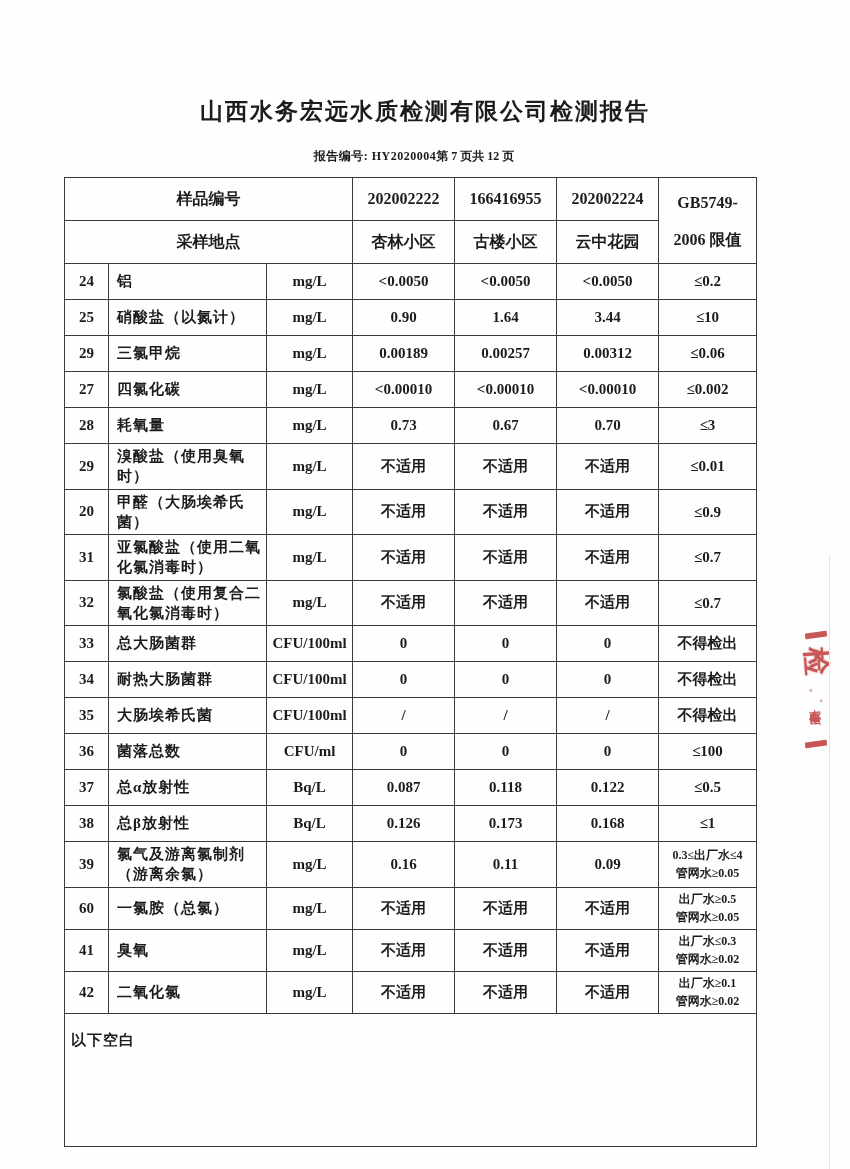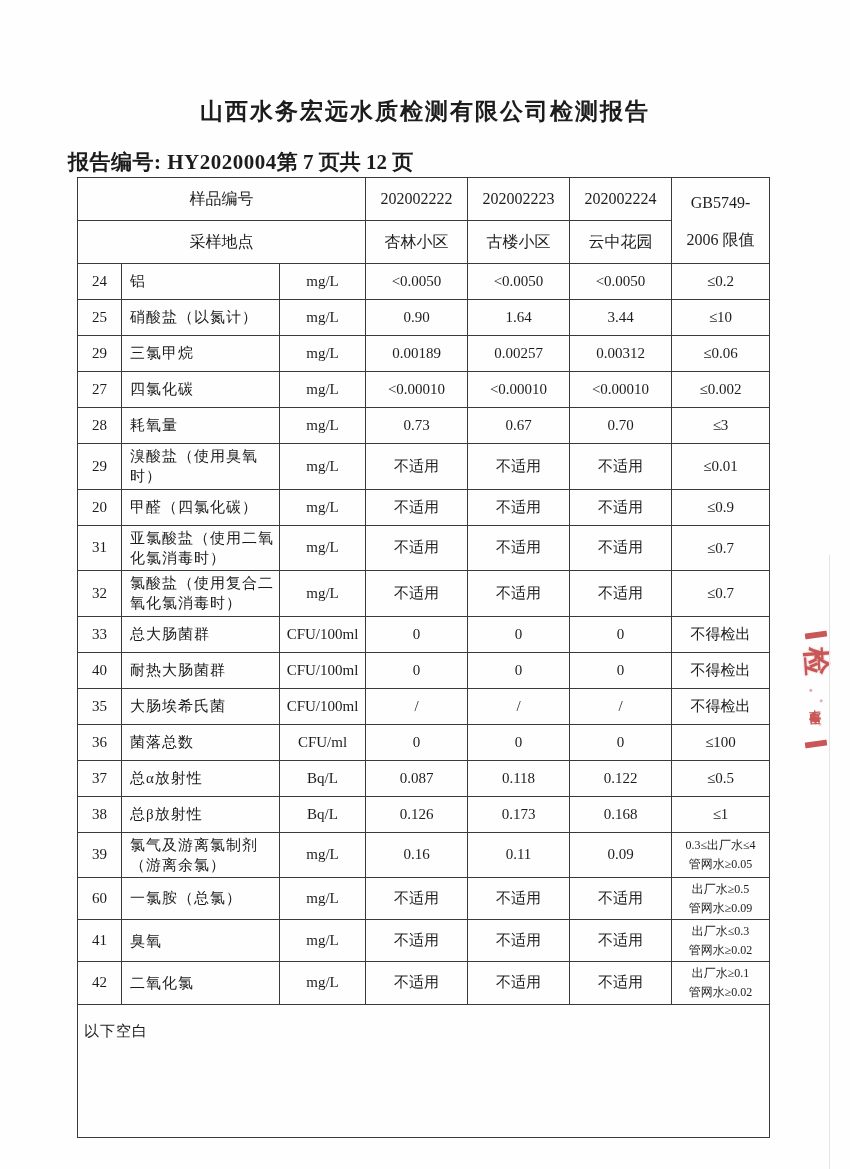--- a/index.html
+++ b/index.html
@@ -12,30 +12,31 @@
     overflow:hidden;
   }
   .title{
     position:absolute;top:96px;left:0;width:850px;
     text-align:center;
     font-size:23px;font-weight:bold;
     letter-spacing:2px;
   }
   .meta-row{
     position:absolute;top:148px;left:68px;width:692px;
-    display:flex;justify-content:flex-start;
-    font-size:21px;font-weight:bold;
+    display:flex;justify-content:center;
+    font-size:12px;font-weight:bold;
   }
   .report-no{letter-spacing:0.5px;}
   .report-table{
-    position:absolute;top:177px;left:77px;
+    position:absolute;top:177px;left:64px;
     width:692px;
     border-collapse:collapse;
     table-layout:fixed;
     font-size:15px;
+    font-weight:bold;
   }
   .report-table td{
     border:1.5px solid #3a3a3a;
     text-align:center;
     vertical-align:middle;
     padding:2px 4px;
     overflow:hidden;
   }
   .hdr td{height:38px;font-size:16px;}
   .gb-cell{
@@ -117,21 +118,21 @@
         <col style="width:86px">
       <col style="width:102px">
         <col style="width:102px">
         <col style="width:102px">
       <col style="width:98px">
     </colgroup>
     <tbody id="table-body">
       <tr class="hdr">
         <td colspan="3">样品编号</td>
         <td>202002222</td>
-        <td>202002223</td>
+        <td>166416955</td>
         <td>202002224</td>
         <td rowspan="2" class="gb-cell">GB5749-
 2006 限值</td>
       </tr>
       <tr class="hdr">
         <td colspan="3">采样地点</td>
         <td>杏林小区</td>
         <td>古楼小区</td>
         <td>云中花园</td>
       </tr>
@@ -191,21 +192,21 @@
       <td class="c-item">溴酸盐（使用臭氧时）</td>
       <td class="c-unit">mg/L</td>
       <td class="c-val">不适用</td>
       <td class="c-val">不适用</td>
       <td class="c-val">不适用</td>
       <td class="c-limit">≤0.01</td>
     </tr>
 
     <tr class="data-row">
       <td class="c-no">20</td>
-      <td class="c-item">甲醛（四氯化碳）</td>
+      <td class="c-item">甲醛（大肠埃希氏菌）</td>
       <td class="c-unit">mg/L</td>
       <td class="c-val">不适用</td>
       <td class="c-val">不适用</td>
       <td class="c-val">不适用</td>
       <td class="c-limit">≤0.9</td>
     </tr>
 
     <tr class="data-row">
       <td class="c-no">31</td>
       <td class="c-item">亚氯酸盐（使用二氧化氯消毒时）</td>
@@ -230,21 +231,21 @@
       <td class="c-no">33</td>
       <td class="c-item">总大肠菌群</td>
       <td class="c-unit">CFU/100ml</td>
       <td class="c-val">0</td>
       <td class="c-val">0</td>
       <td class="c-val">0</td>
       <td class="c-limit">不得检出</td>
     </tr>
 
     <tr class="data-row">
-      <td class="c-no">40</td>
+      <td class="c-no">34</td>
       <td class="c-item">耐热大肠菌群</td>
       <td class="c-unit">CFU/100ml</td>
       <td class="c-val">0</td>
       <td class="c-val">0</td>
       <td class="c-val">0</td>
       <td class="c-limit">不得检出</td>
     </tr>
 
     <tr class="data-row">
       <td class="c-no">35</td>
@@ -298,21 +299,21 @@
     </tr>
 
     <tr class="data-row">
       <td class="c-no">60</td>
       <td class="c-item">一氯胺（总氯）</td>
       <td class="c-unit">mg/L</td>
       <td class="c-val">不适用</td>
       <td class="c-val">不适用</td>
       <td class="c-val">不适用</td>
       <td class="c-limit small-limit">出厂水≥0.5
-管网水≥0.09</td>
+管网水≥0.05</td>
     </tr>
 
     <tr class="data-row">
       <td class="c-no">41</td>
       <td class="c-item">臭氧</td>
       <td class="c-unit">mg/L</td>
       <td class="c-val">不适用</td>
       <td class="c-val">不适用</td>
       <td class="c-val">不适用</td>
       <td class="c-limit small-limit">出厂水≤0.3

